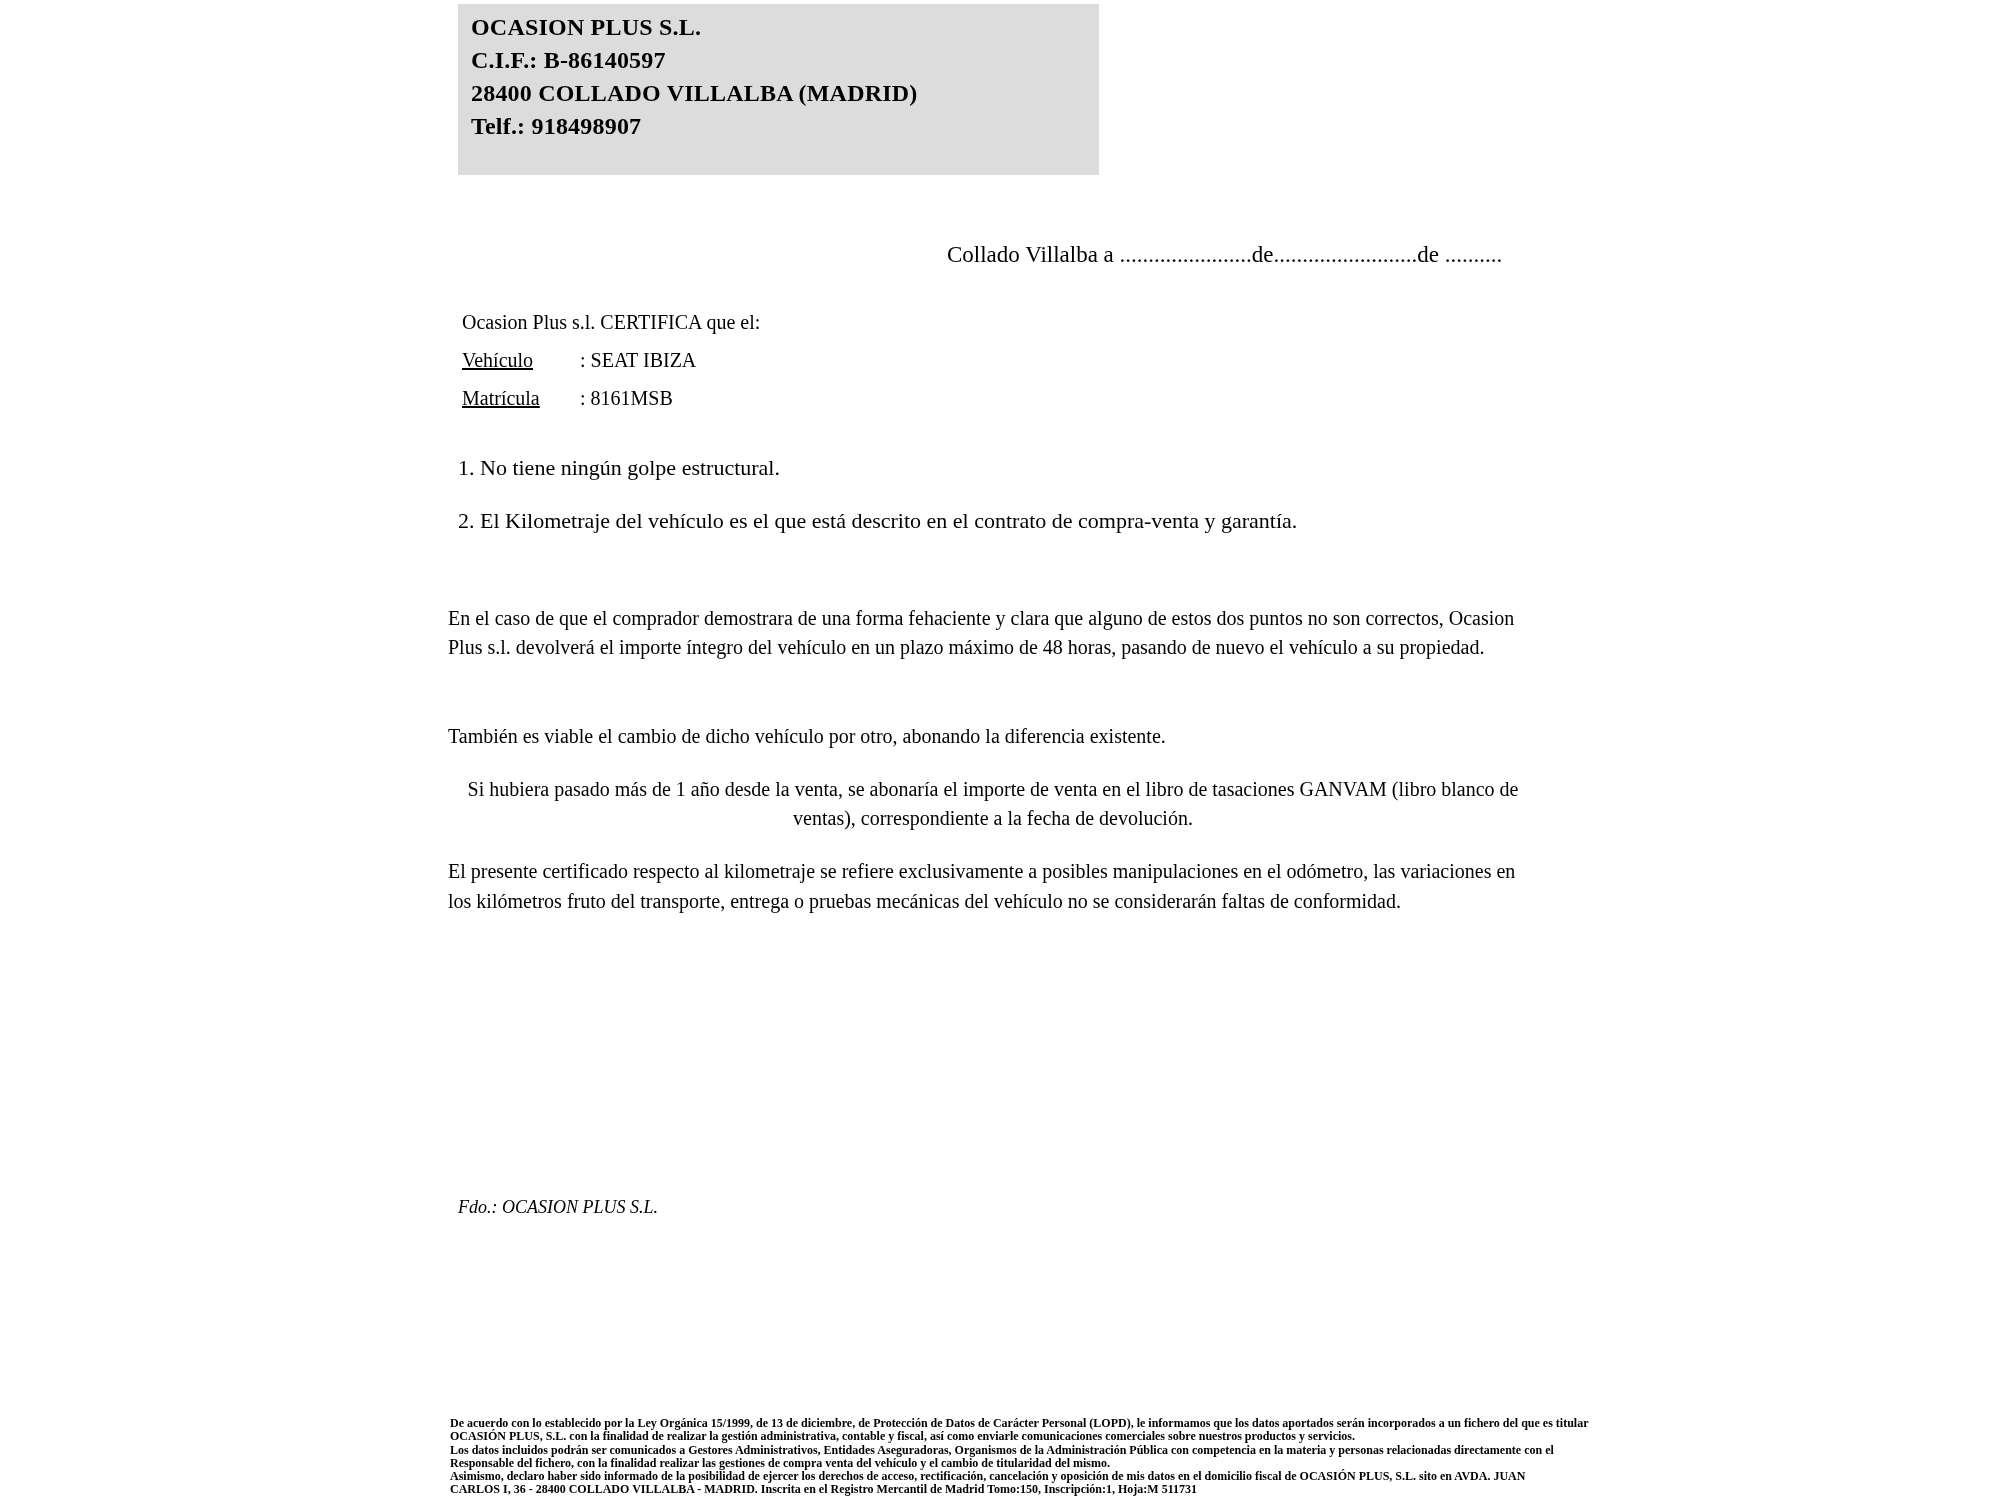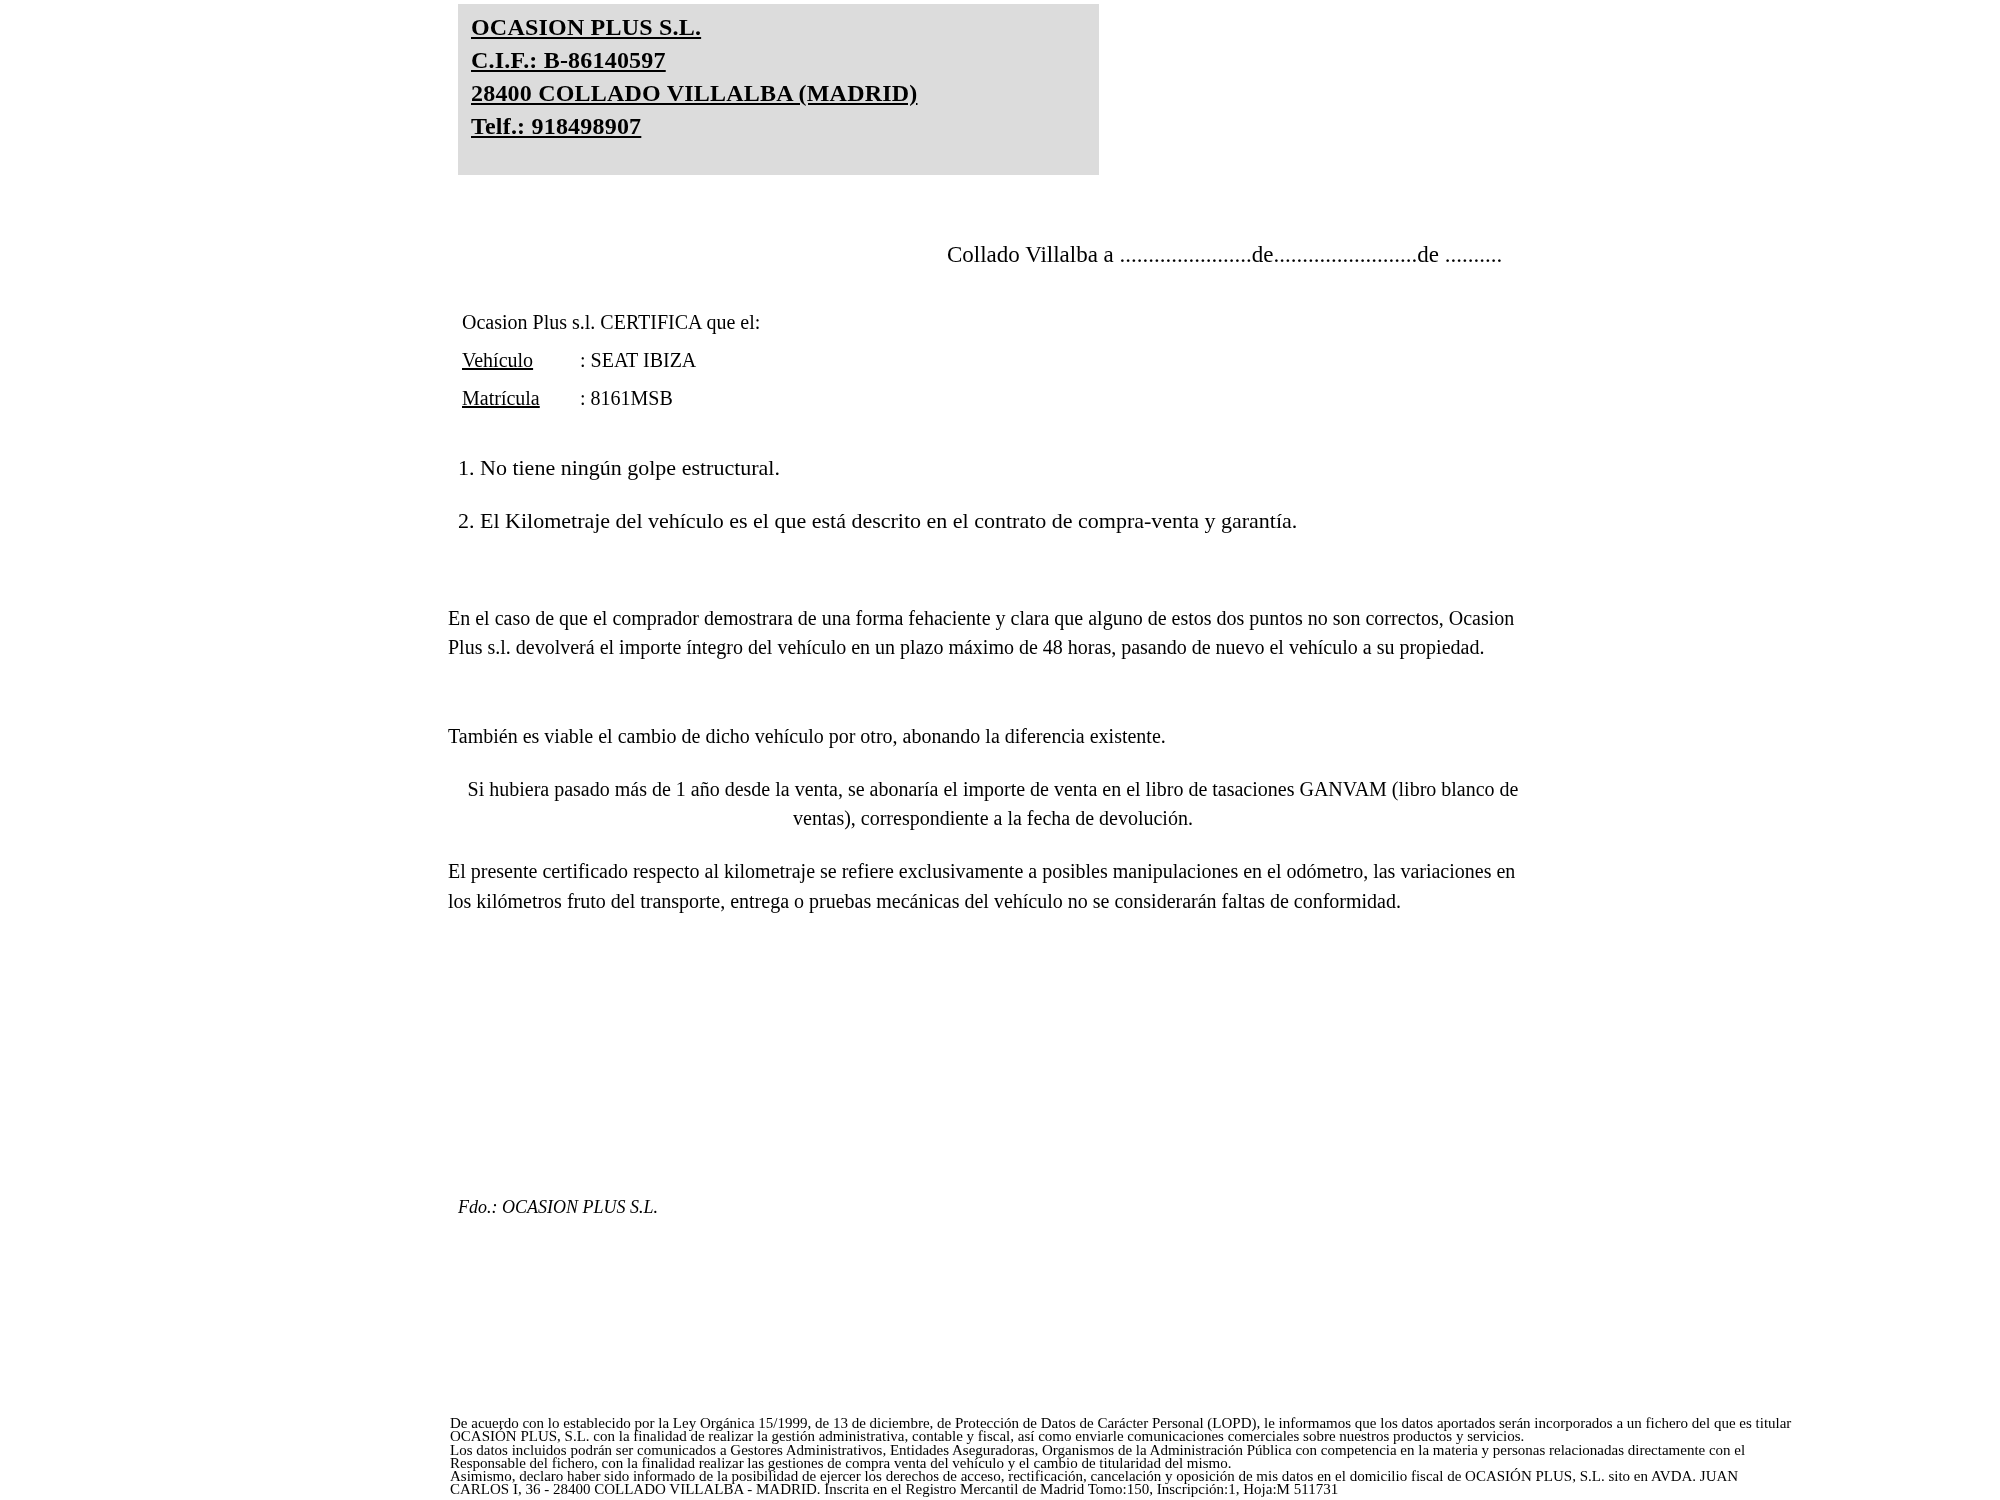--- a/index.html
+++ b/index.html
@@ -23,21 +23,20 @@
     left: 458px;
     top: 4px;
     width: 641px;
     height: 171px;
     background: #dcdcdc;
     padding: 7px 0 0 13px;
     font-weight: bold;
     font-size: 24px;
     line-height: 33px;
     letter-spacing: 0.2px;
-    text-decoration: underline;
   }
   .date-line {
     position: absolute;
     left: 947px;
     top: 242px;
     font-size: 23px;
     white-space: nowrap;
   }
   .cert-block {
     position: absolute;
@@ -77,23 +76,24 @@
     left: 458px;
     top: 1197px;
     font-size: 18px;
     white-space: nowrap;
     font-style: italic;
   }
   .legal-footer {
     position: absolute;
     left: 450px;
     top: 1417px;
-    font-size: 15px;
+    font-size: 12px;
     line-height: 13.3px;
     white-space: nowrap;
+    font-weight: bold;
   }
 </style>
 </head>
 <body>
 
 <div class="page">
 
   <div class="header-box">
     <div>OCASION PLUS S.L.</div>
     <div>C.I.F.: B-86140597</div>

